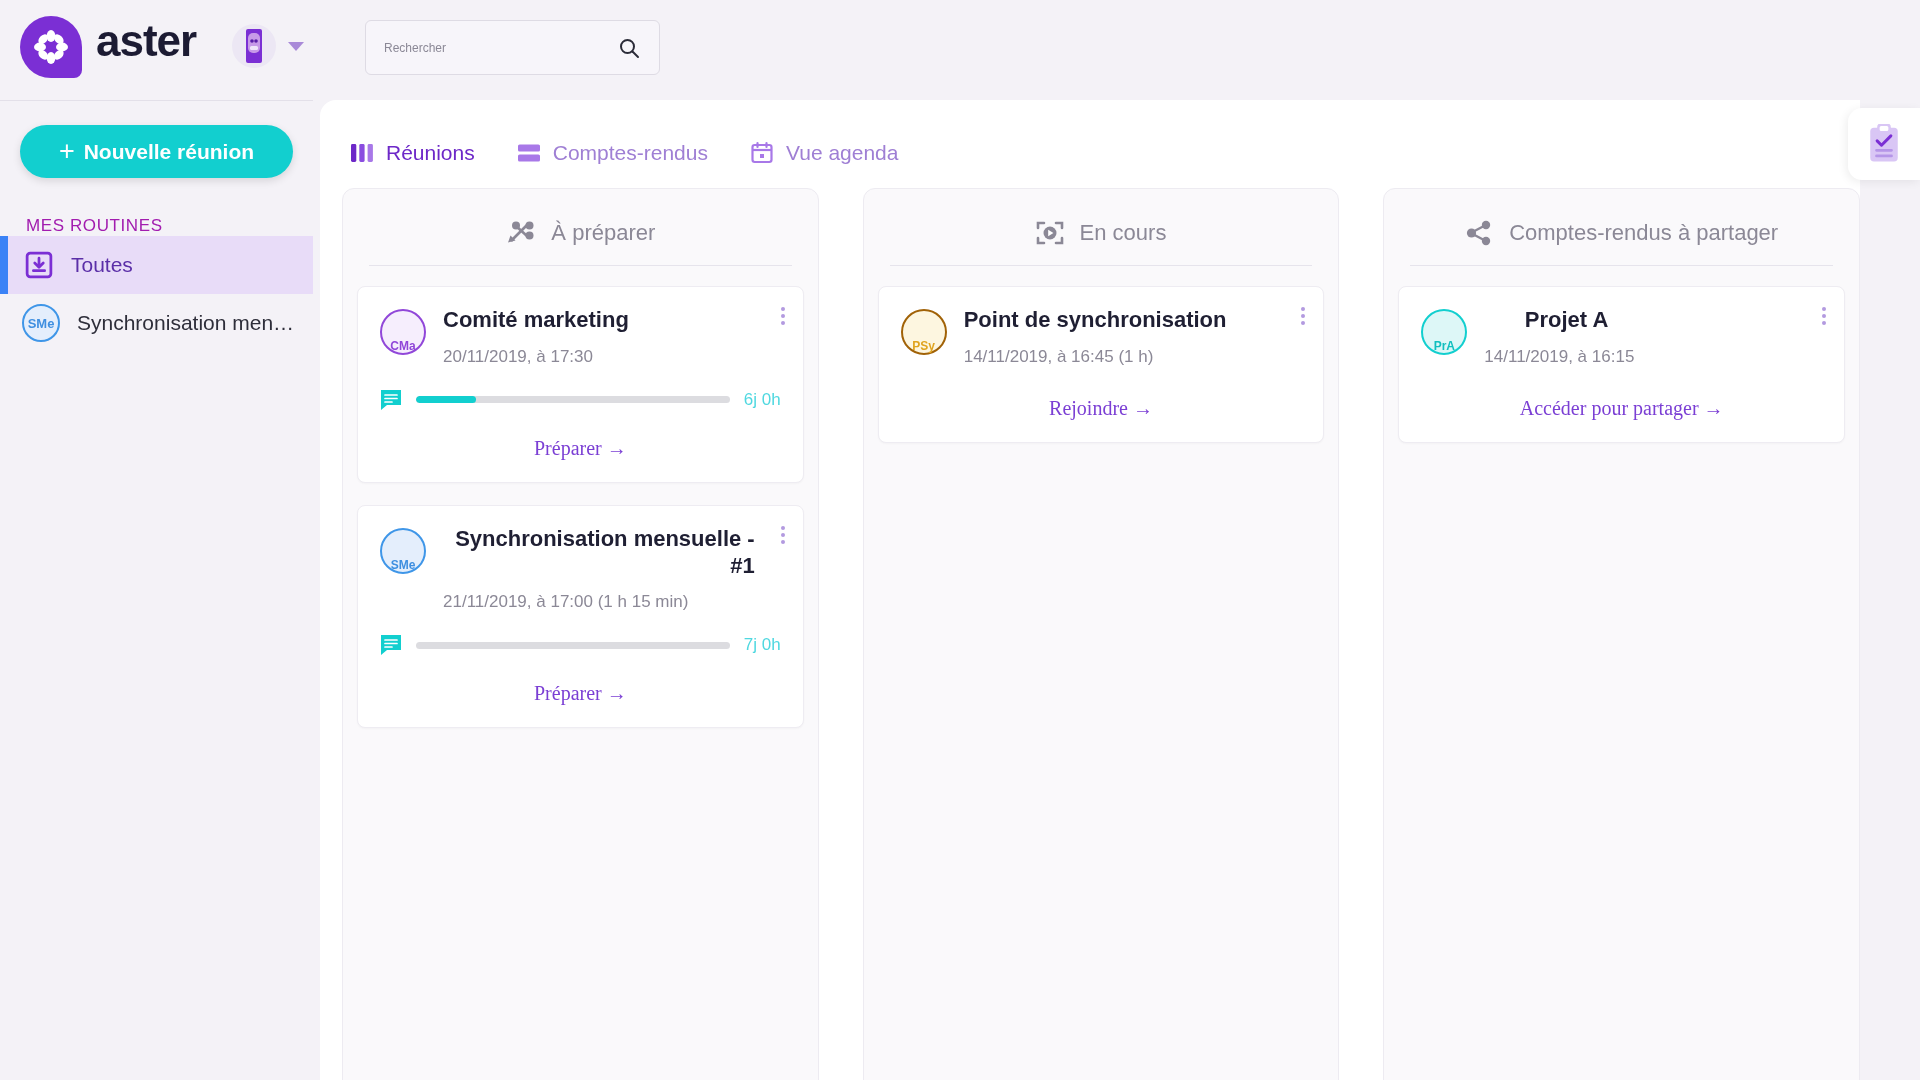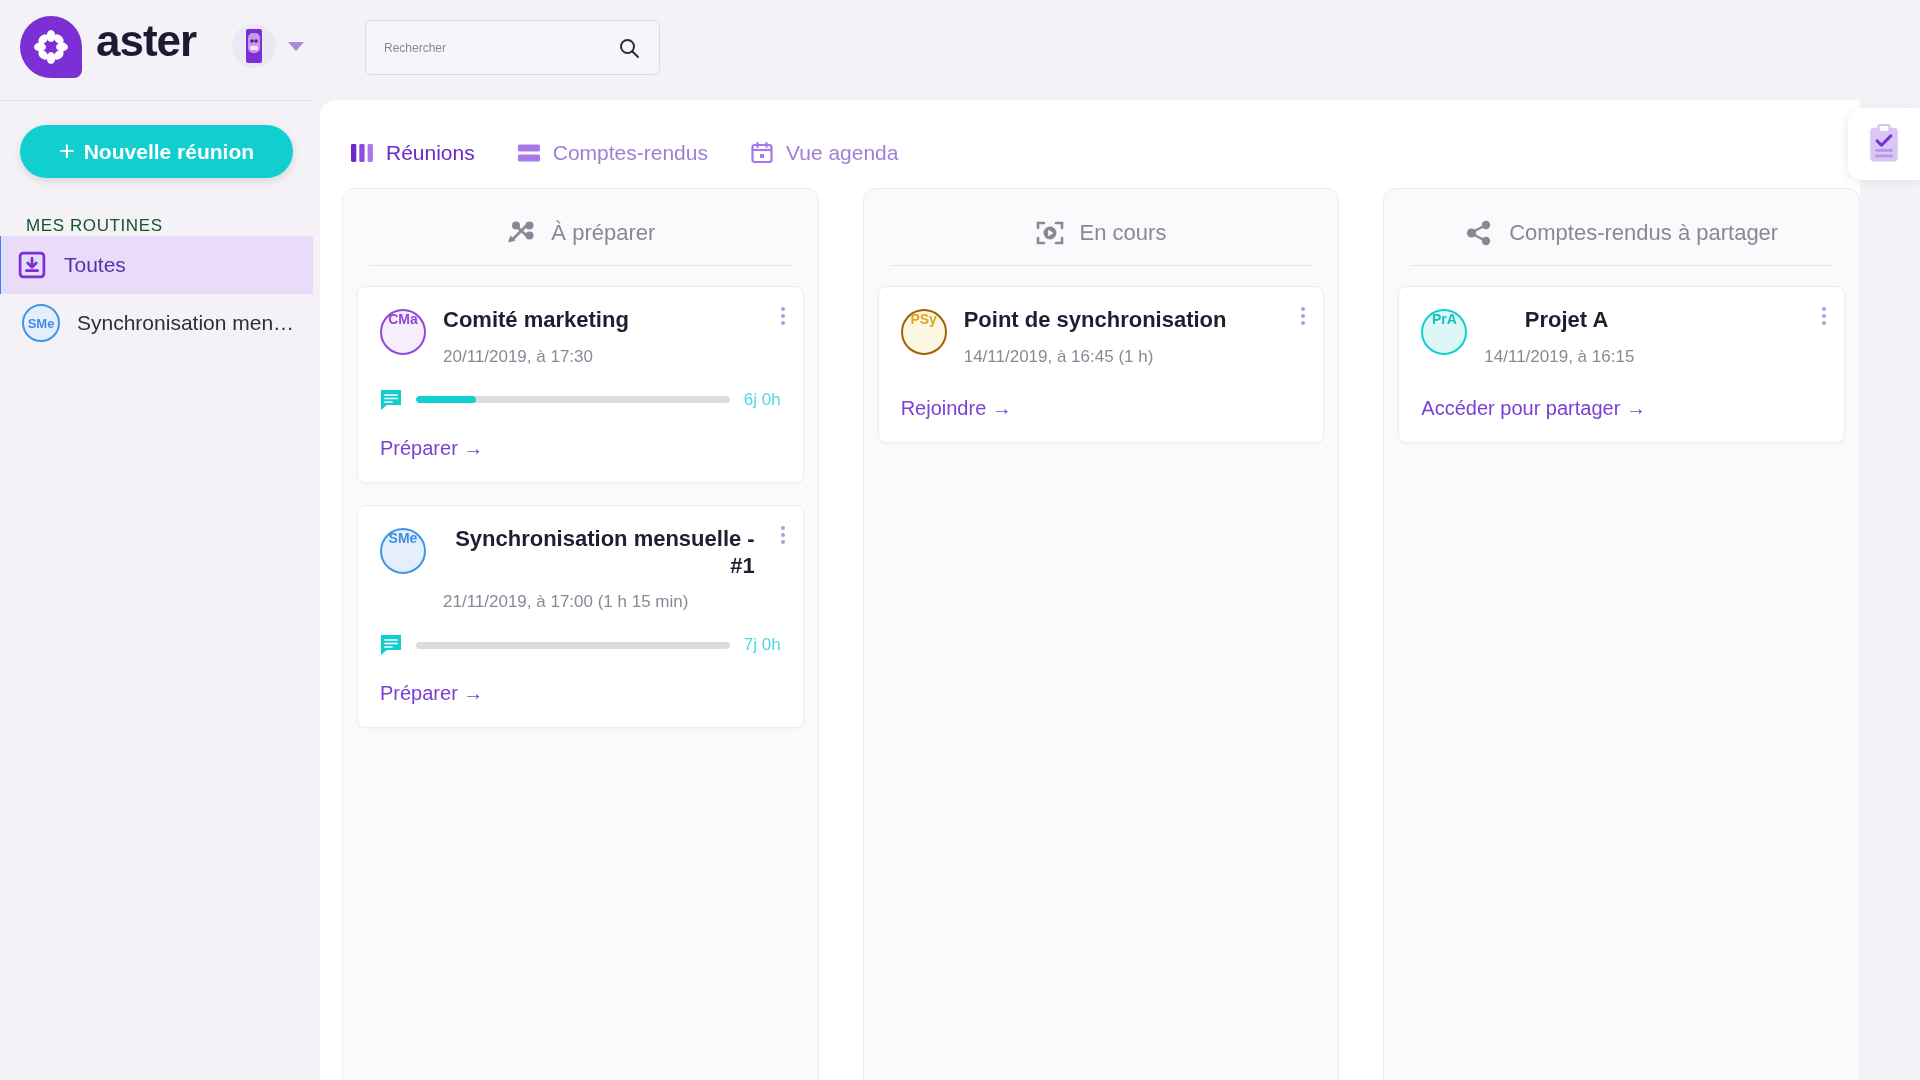--- a/index.html
+++ b/index.html
@@ -54,28 +54,28 @@
   .new-meeting-btn {
     margin: 24px 20px 0 20px; width: 273px; height: 53px;
     background: #12cfcf; border: none; border-radius: 27px;
     color: #ffffff; font-size: 21px; font-weight: 700;
     font-family: "Liberation Sans", sans-serif;
     display: flex; align-items: center; justify-content: center; gap: 9px;
     box-shadow: 0 3px 8px rgba(0,0,0,0.12); cursor: pointer;
   }
   .plus-glyph { font-size: 27px; font-weight: 400; line-height: 1; }
   .routines-label {
-    margin: 38px 0 0 26px; font-size: 17px; letter-spacing: 0.6px; color: #14532d;
+    margin: 38px 0 0 26px; font-size: 17px; letter-spacing: 0.6px; color: #a21caf;
   }
   .routine-item {
     display: flex; align-items: center; gap: 17px;
     height: 58px; padding-left: 22px; cursor: pointer;
   }
   .routine-item.active {
-    background: #e8dcf8; border-left: 1px solid #3b82f6; padding-left: 16px;
+    background: #e8dcf8; border-left: 8px solid #3b82f6; padding-left: 16px;
   }
   .routine-label { font-size: 21px; color: #5b2fa8; }
   .routine-item:not(.active) .routine-label { color: #2e2e3a; }
   .avatar-sme {
     width: 38px; height: 38px; border-radius: 50%;
     background: #e4eefc; border: 2px solid #3f96e8;
     display: flex; align-items: center; justify-content: center;
     font-size: 13px; font-weight: 700; color: #3f8fe0;
   }
 
@@ -102,41 +102,41 @@
   .col-divider { height: 1px; background: #e6e4ec; margin: 6px 12px 20px 12px; }
 
   .card {
     background: #ffffff; border: 1px solid #eeecf2; border-radius: 8px;
     padding: 20px 22px 22px 22px; margin-bottom: 22px;
     box-shadow: 0 1px 2px rgba(0,0,0,0.03); position: relative;
   }
   .card-top { display: flex; gap: 17px; align-items: flex-start; }
   .card-avatar {
     width: 46px; height: 46px; border-radius: 50%; flex: 0 0 46px;
-    display: flex; align-items: flex-start; justify-content: center;
-    font-size: 14px; font-weight: 700; margin-top: 2px;
+    display: flex; align-items: flex-end; justify-content: center;
+    font-size: 12px; font-weight: 700; margin-top: 2px;
   }
   .av-purple { background: #f6eefd; border: 2px solid #9147d9; color: #9147d9; }
   .av-blue   { background: #e4eefc; border: 2px solid #3f96e8; color: #3f8fe0; }
   .av-yellow { background: #fdf6e0; border: 2px solid #a16207; color: #e0a420; }
   .av-teal   { background: #ddf7f7; border: 2px solid #12cfcf; color: #12bfbf; }
   .card-title { font-size: 22px; font-weight: 700; color: #1f1f33; line-height: 1.22; padding-right: 26px; text-align: right; }
   .card-date { font-size: 17px; color: #8b8896; margin-top: 13px; }
   .dots {
     position: absolute; right: 18px; top: 20px;
     display: flex; flex-direction: column; gap: 3px; cursor: pointer;
   }
   .dots i { width: 4px; height: 4px; border-radius: 50%; background: #b39ae0; display: block; }
 
   .progress-row { display: flex; align-items: center; gap: 14px; margin-top: 22px; }
   .progress-track { flex: 1; height: 7px; background: #dcdce0; border-radius: 4px; overflow: hidden; }
   .progress-fill { height: 100%; background: #12cfcf; border-radius: 4px; }
   .progress-label { font-size: 17px; color: #4fd8e0; white-space: nowrap; }
 
-  .card-action { text-align: left; margin-top: 26px; }
+  .card-action { text-align: center; margin-top: 26px; font-family: Liberation Serif, serif; }
   .card-action a { font-size: 20px; color: #7b3fd4; text-decoration: none; cursor: pointer; }
   .card-action.inline { margin-top: 30px; }
 
   
   .float-widget {
     position: absolute; right: 0; background: #ffffff;
     border-radius: 14px 0 0 14px; width: 72px; height: 72px;
     display: flex; align-items: center; justify-content: center;
     box-shadow: -2px 2px 10px rgba(0,0,0,0.07);
   }

